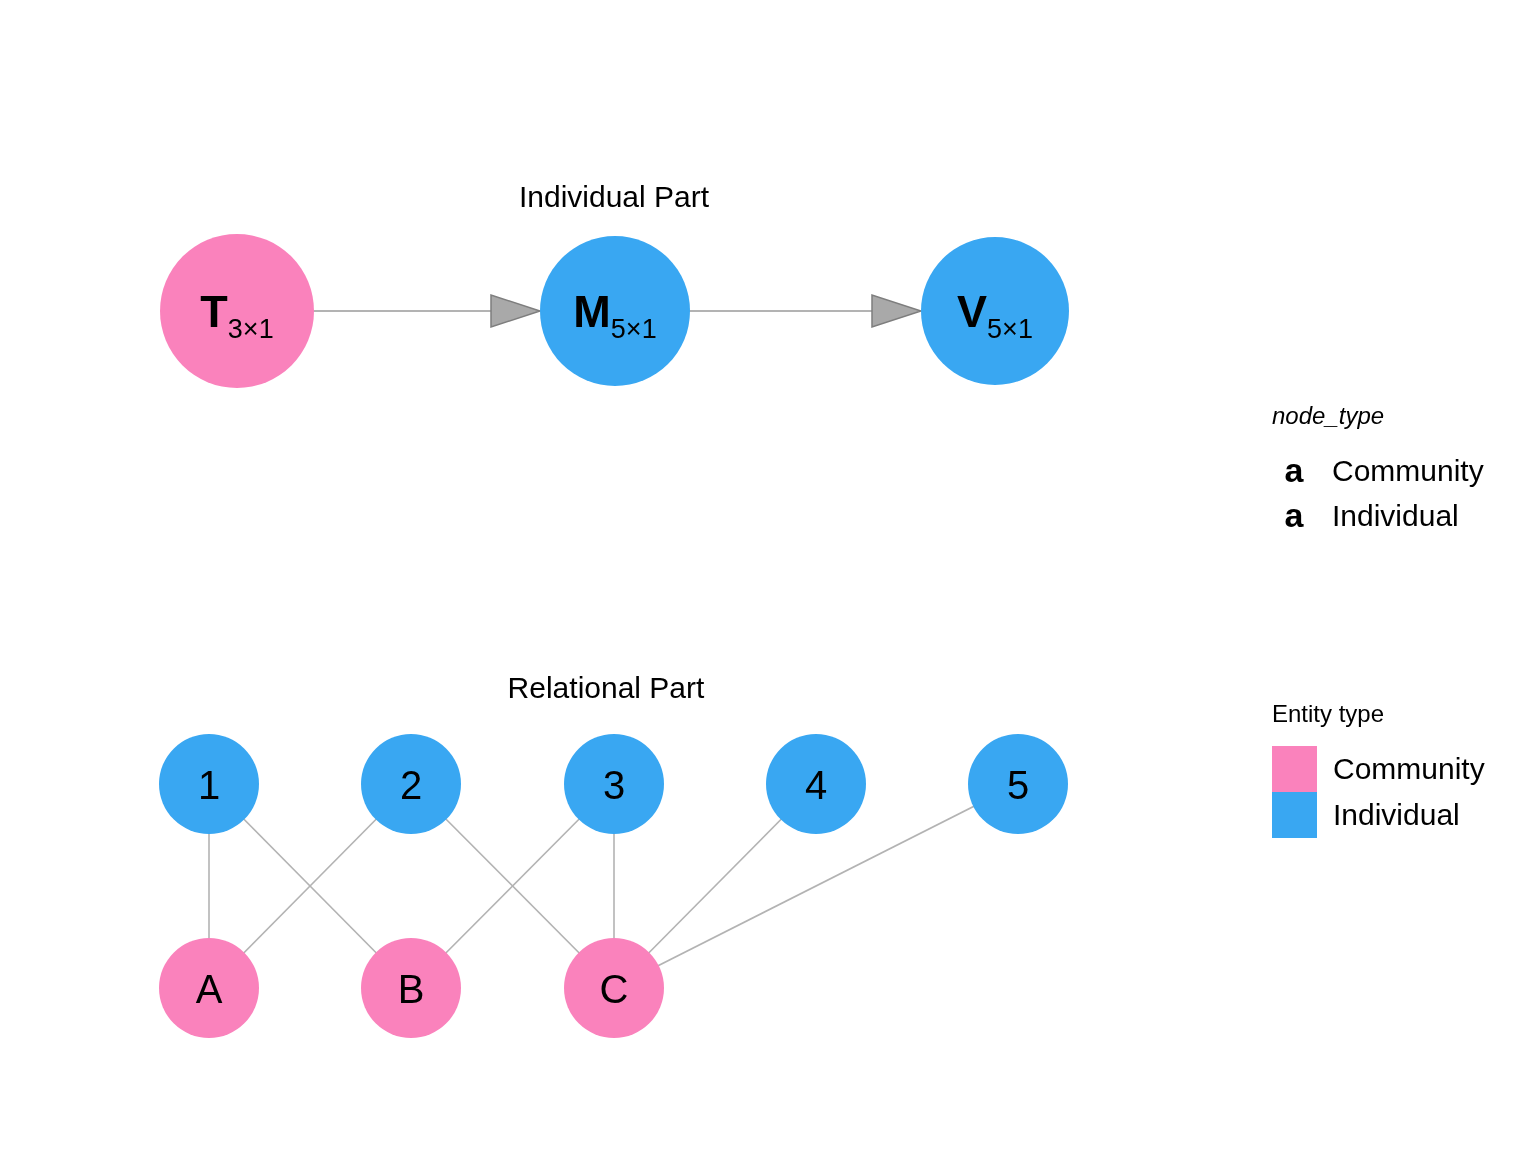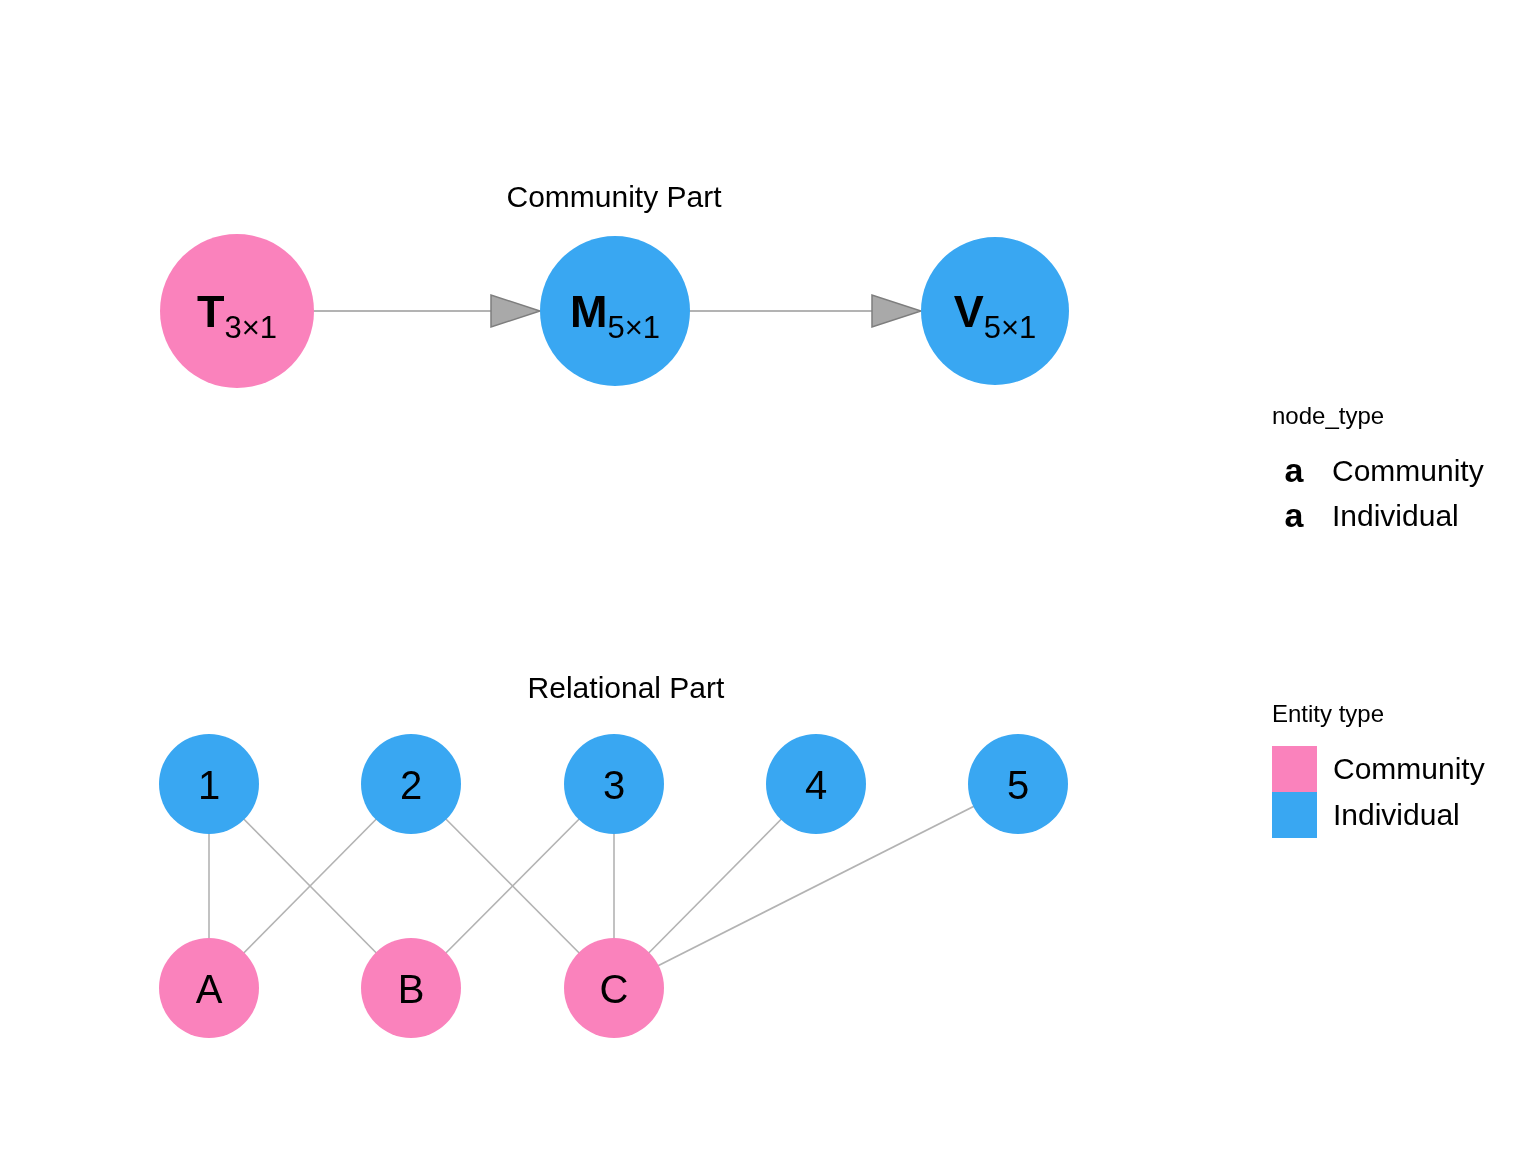--- a/index.html
+++ b/index.html
@@ -20,33 +20,33 @@
 
   .part-title{
     position:absolute;transform:translateX(-50%);
     font-size:30px;color:#000000;white-space:nowrap;
   }
   .struct-label{
     position:absolute;transform:translate(-50%,-50%);
     display:flex;align-items:baseline;color:#000;white-space:nowrap;
   }
   .struct-label .main{font-size:45px;font-weight:bold;line-height:1;}
-  .struct-label .sub{font-size:31px;line-height:1;transform:translateY(11px);text-align:center;}
+  .struct-label .sub{font-size:27px;line-height:1;transform:translateY(11px);text-align:center;}
   .node-label{
     position:absolute;transform:translate(-50%,-50%);
     font-size:40px;color:#000;line-height:1;white-space:nowrap;
   }
   .legend{position:absolute;color:#000;}
   .legend .legend-title{font-size:24px;line-height:26px;}
   .legend-row{display:flex;align-items:center;}
   .keybox{
     width:44px;height:45px;display:flex;align-items:center;justify-content:center;
     font-size:34px;font-weight:bold;
   }
-  .legend-node-type .legend-title{margin-bottom:19px;}
+  .legend-node-type .legend-title{margin-bottom:19px;font-style:italic;}
   .legend-node-type .legend-row{height:45px;}
   .legend-node-type .legend-label{font-size:30px;margin-left:16px;}
   .legend-entity .legend-title{margin-bottom:19px;}
   .legend-entity .legend-row{height:46px;}
   .swatch{width:45px;height:46px;flex:0 0 auto;}
   .swatch.community{background:var(--community,#FA82BC);}
   .swatch.individual{background:var(--individual,#39A7F2);}
   .legend-entity .legend-label{font-size:30px;margin-left:16px;}
 </style>
 </head>
@@ -78,22 +78,22 @@
     <circle class="individual" cx="411" cy="784" r="50"></circle>
     <circle class="individual" cx="614" cy="784" r="50"></circle>
     <circle class="individual" cx="816" cy="784" r="50"></circle>
     <circle class="individual" cx="1018" cy="784" r="50"></circle>
 
     <circle class="community" cx="209" cy="988" r="50"></circle>
     <circle class="community" cx="411" cy="988" r="50"></circle>
     <circle class="community" cx="614" cy="988" r="50"></circle>
   </svg>
 
-  <div class="part-title" style="left:614px;top:180px;">Community Part</div>
-  <div class="part-title" style="left:626px;top:671px;text-align:center;">Relational Part</div>
+  <div class="part-title" style="left:614px;top:180px;">Individual Part</div>
+  <div class="part-title" style="left:606px;top:671px;text-align:center;">Relational Part</div>
 
   <div class="struct-label" style="left:237px;top:311px;">
     <span class="main">T</span>
     <span class="sub">3×1</span>
   </div>
   <div class="struct-label" style="left:615px;top:311px;">
     <span class="main">M</span>
     <span class="sub">5×1</span>
   </div>
   <div class="struct-label" style="left:995px;top:311px;">

